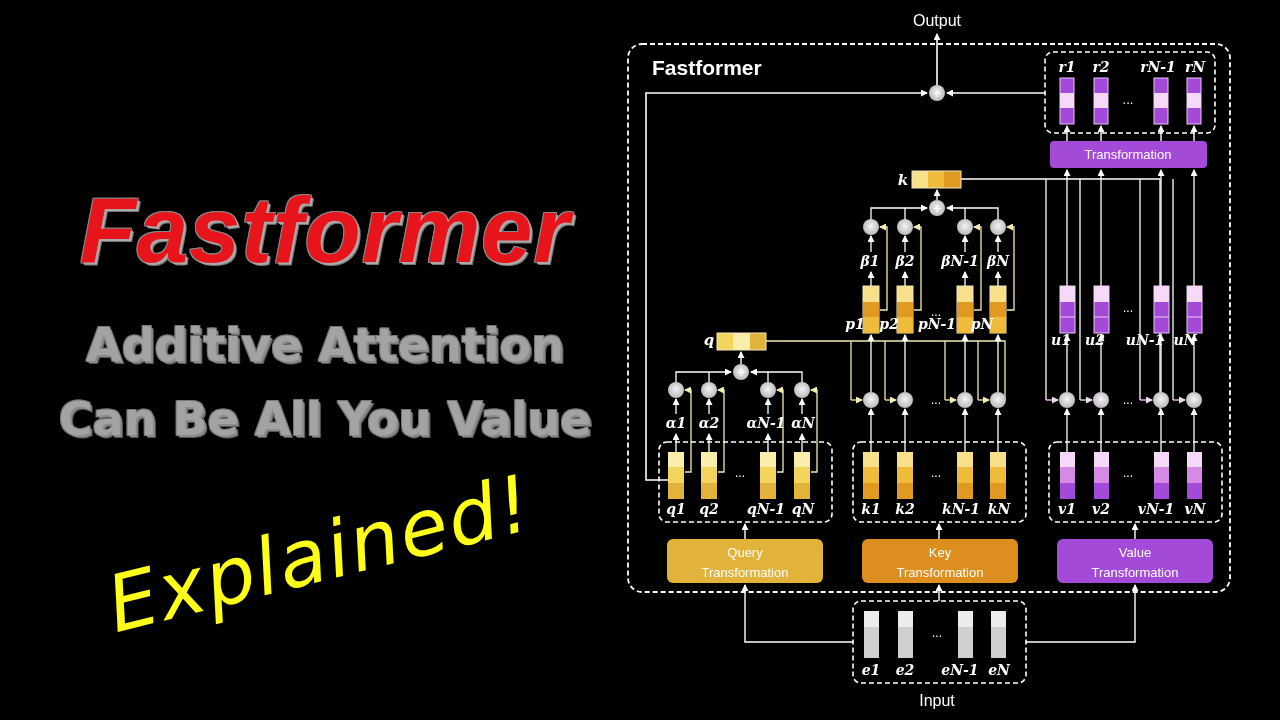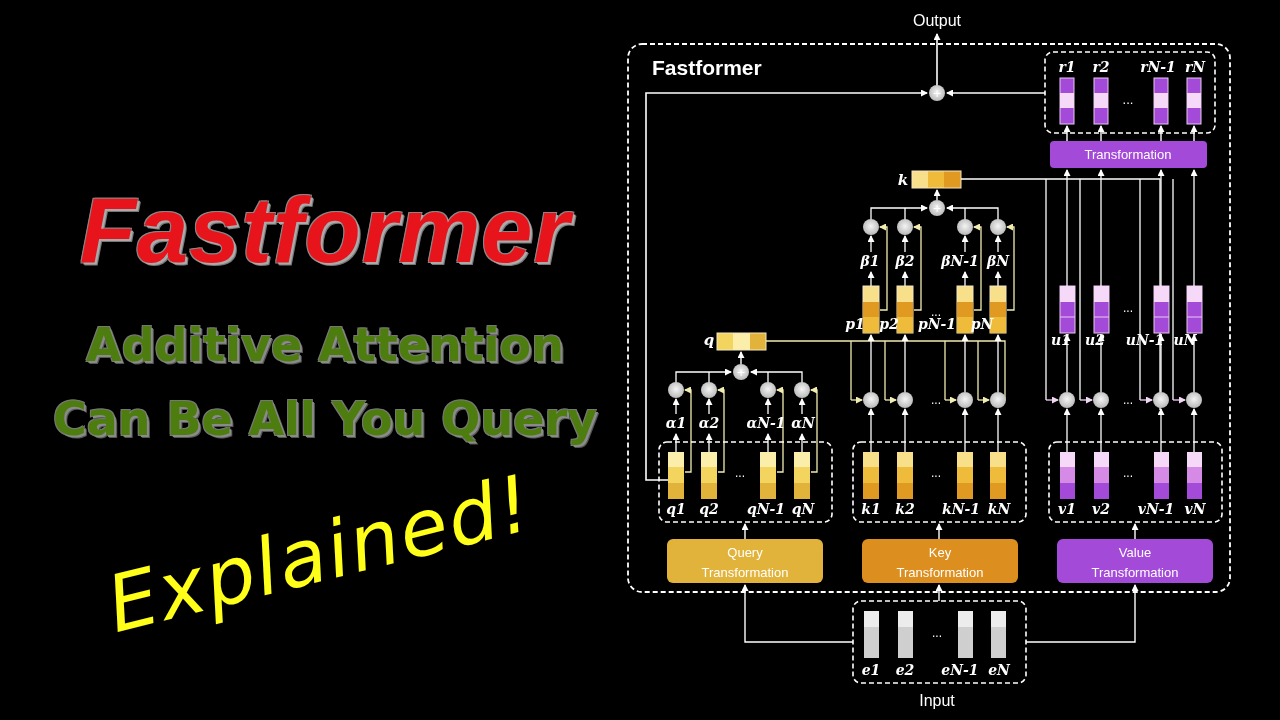--- a/index.html
+++ b/index.html
@@ -6,42 +6,42 @@
   body { width:1280px; height:720px; position:relative; overflow:hidden; font-family:"Liberation Sans", sans-serif; }
   .title-main {
     position:absolute; left:60px; top:178px; width:530px; text-align:center;
     font-family:"Liberation Sans", sans-serif; font-weight:bold; font-style:italic;
     font-size:92px; color:#e8141c; letter-spacing:1px;
     text-shadow: 2px 2px 0 #aaa, 3px 3px 0 #777, -1px -1px 0 #888, 1px -1px 0 #888, -1px 1px 0 #888;
   }
   .subtitle {
     position:absolute; left:40px; width:570px; text-align:center;
     font-family:"DejaVu Sans", sans-serif; font-weight:bold;
-    font-size:46px; color:#4d7c0f; letter-spacing:0px;
+    font-size:46px; color:#a3a3a3; letter-spacing:0px;
     text-shadow: 2px 2px 0 #8a8a8a, 3px 3px 0 #555, -1px -1px 0 #777, 1px -1px 0 #777, -1px 1px 0 #777;
   }
   .sub1 { top:318px; }
   .sub2 { top:392px; }
   .explained {
     position:absolute; left:120px; top:560px;
     font-family:"DejaVu Sans", sans-serif; font-style:italic; font-weight:normal;
     font-size:78px; color:#ffff1a; transform:rotate(-14deg); transform-origin:left bottom;
     letter-spacing:2px;
   }
   svg.diagram { position:absolute; left:0; top:0; }
   .lbl { font-family:"Liberation Sans", sans-serif; fill:#fff; }
   .math { font-family:"DejaVu Serif", serif; font-style:italic; font-weight:bold; fill:#fff; }
   .boxtxt { font-family:"Liberation Sans", sans-serif; font-size:13px; fill:#fff; text-anchor:middle; }
 </style>
 </head>
 <body>
 
 <div class="title-main">Fastformer</div>
 <div class="subtitle sub1">Additive Attention</div>
-<div class="subtitle sub2">Can Be All You Query</div>
+<div class="subtitle sub2">Can Be All You Value</div>
 <div class="explained">Explained!</div>
 
 <svg class="diagram" width="1280" height="720" viewBox="0 0 1280 720">
   <defs>
     <marker id="ah" markerWidth="7" markerHeight="7" refX="6" refY="3.5" orient="auto" markerUnits="userSpaceOnUse">
       <path d="M0,0 L7,3.5 L0,7 Z" fill="#fff"></path>
     </marker>
     <marker id="ahy" markerWidth="7" markerHeight="7" refX="6" refY="3.5" orient="auto" markerUnits="userSpaceOnUse">
       <path d="M0,0 L7,3.5 L0,7 Z" fill="#f2ecb0"></path>
     </marker>

